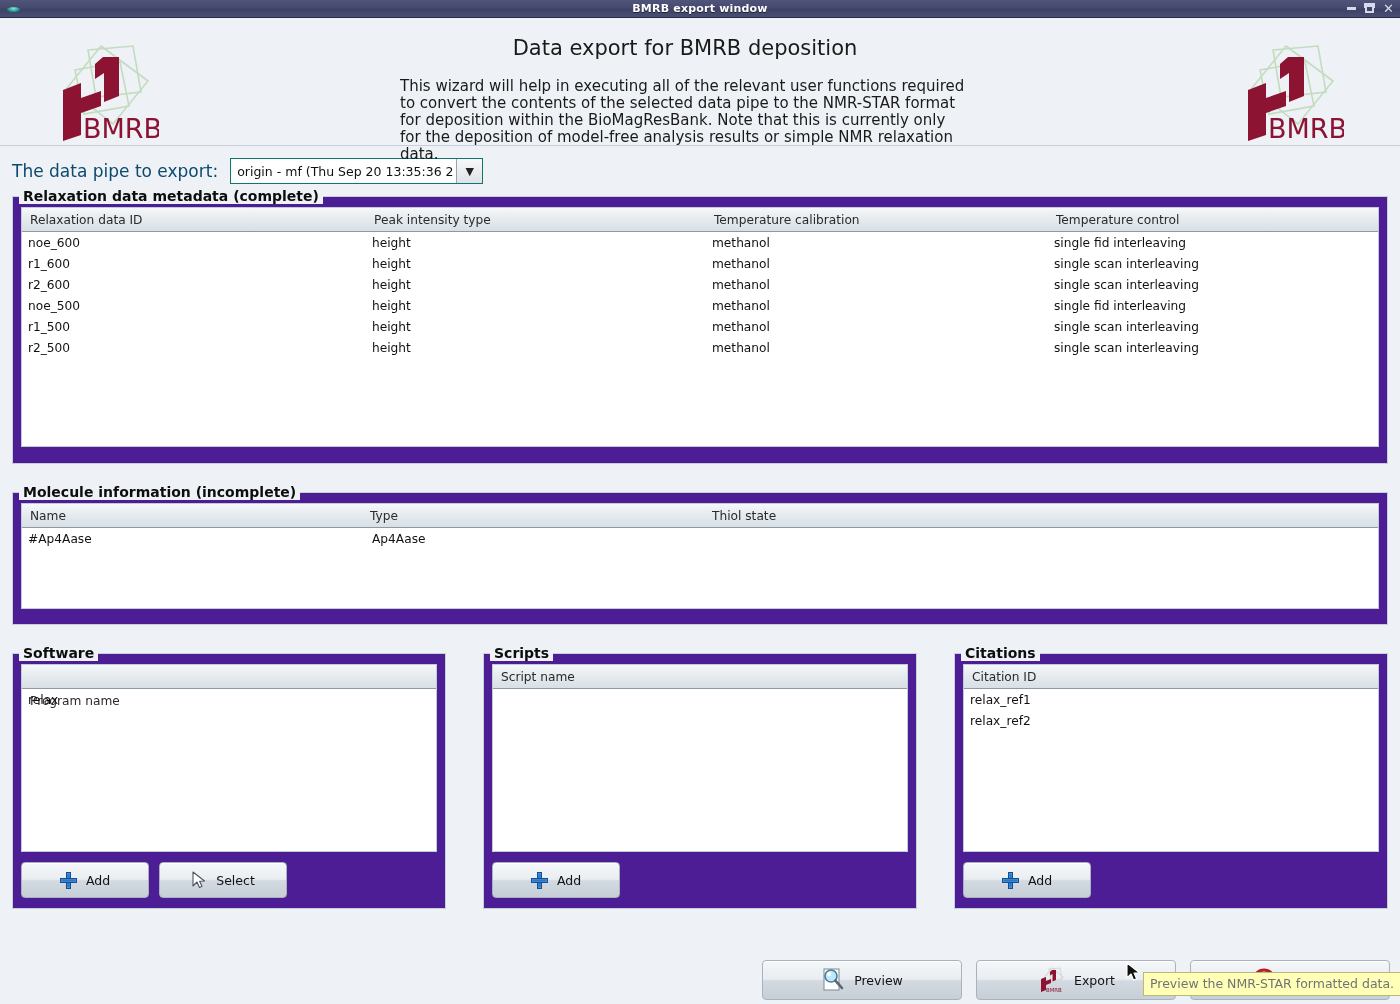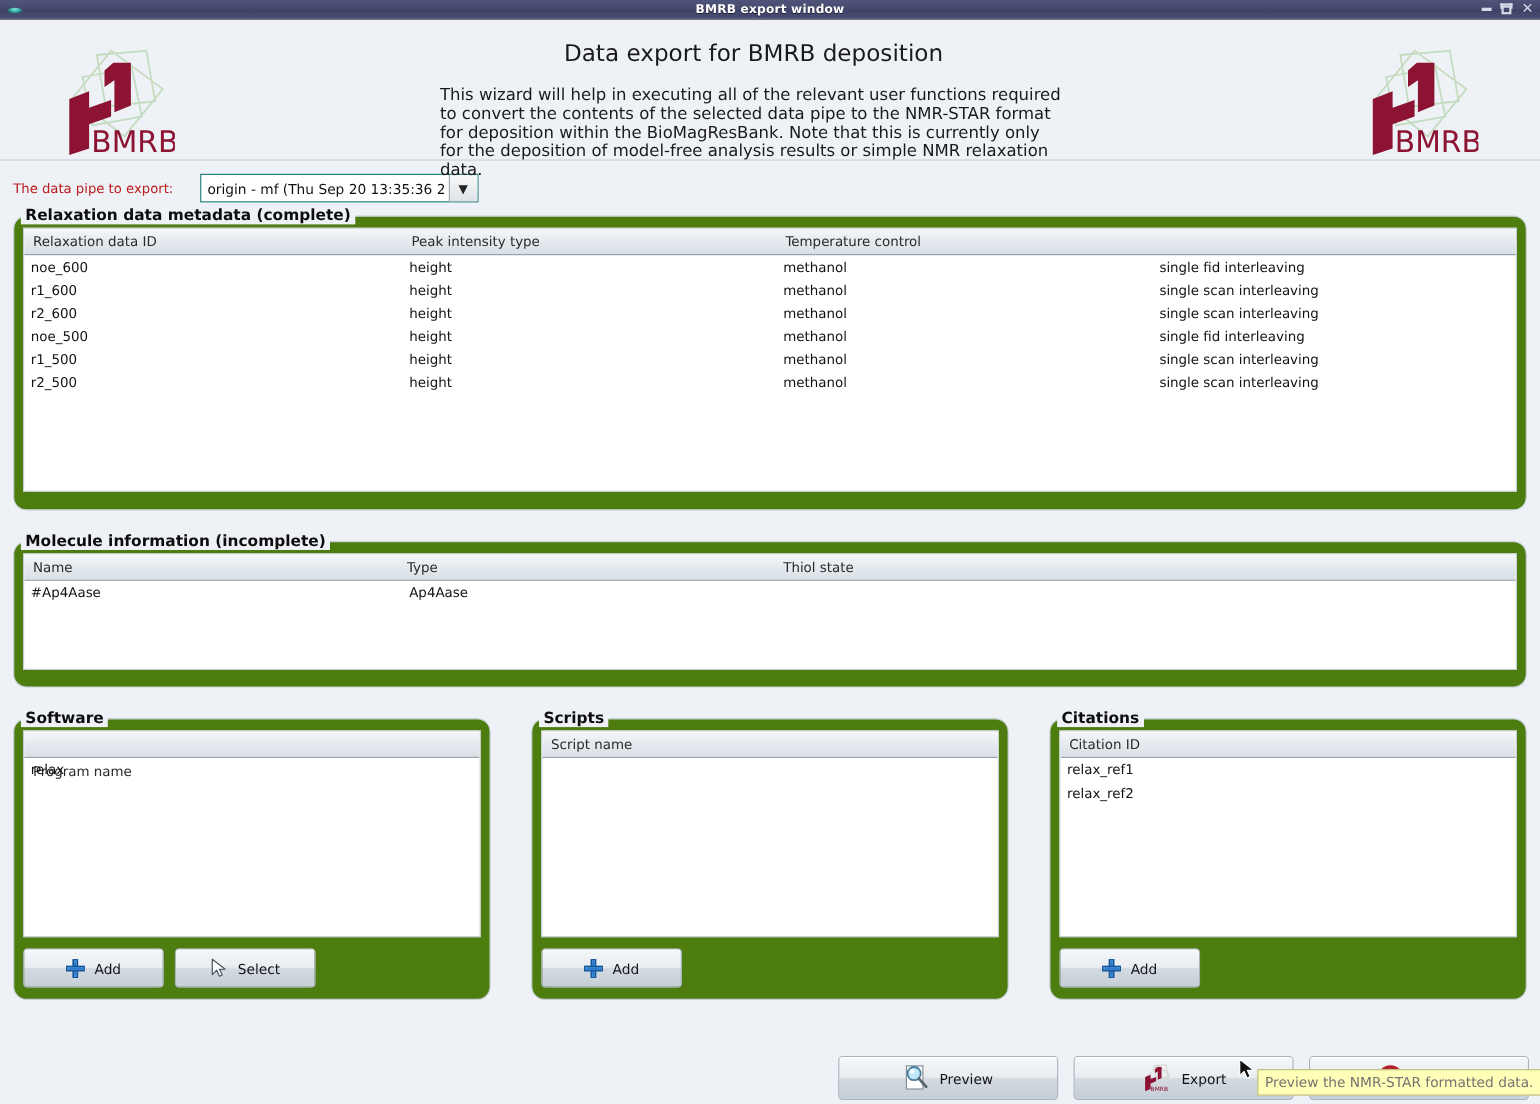--- a/index.html
+++ b/index.html
@@ -66,21 +66,21 @@
   .hdr-text {
     font-size: 15px; color: #1a1a1a; line-height: 17px;
     width: 570px; margin: 12px auto; text-align: left;
   }
 
   
   .pipe-row {
     height: 50px; display: flex; align-items: center;
     padding-left: 12px;
   }
-  .pipe-label { font-size: 12px; color: #b91c1c; margin-right: 24px; }
+  .pipe-label { font-size: 17px; color: #0c4a6e; margin-right: 12px; }
   .combo {
     width: 253px; height: 26px; display: flex;
     border: 1px solid #0f766e; background: #ffffff;
   }
   .combo-value {
     flex: 1; display: flex; align-items: center;
     padding-left: 6px; font-size: 12.5px; color: #111;
     white-space: nowrap; overflow: hidden;
   }
   .combo-arrow {
@@ -89,23 +89,23 @@
     border-left: 1px solid #9aa4b0;
     display: flex; align-items: center; justify-content: center;
     font-size: 11px; color: #222;
   }
 
   
   .group {
     position: relative;
     margin: 0 12px;
     border: 1px solid #c5d0d8;
-    border-radius: 12px;
+    border-radius: 0;
     padding: 10px 8px 8px 8px;
-    background: #4d7c0f;
+    background: #4c1d95;
   }
   .group-title {
     position: absolute; top: -9px; left: 6px;
     background: #eef1f5; padding: 0 4px;
     font-size: 14px; font-weight: bold; color: #0d0d0d;
   }
 
   
   .table {
     background: #ffffff;
@@ -248,20 +248,21 @@
     <div class="combo-arrow">▼</div>
   </div>
 </div>
 
 <div class="group" style="height:268px;">
   <div class="group-title">Relaxation data metadata (complete)</div>
   <div class="table" style="height:240px;">
     <div class="thead">
       <div class="th c1">Relaxation data ID</div>
       <div class="th c2">Peak intensity type</div>
+      <div class="th c3">Temperature calibration</div>
       <div class="th c4">Temperature control</div>
     </div>
     <div class="tr">
       <div class="td c1">noe_600</div>
       <div class="td c2">height</div>
       <div class="td c3">methanol</div>
       <div class="td c4">single fid interleaving</div>
     </div>
     <div class="tr">
       <div class="td c1">r1_600</div>

